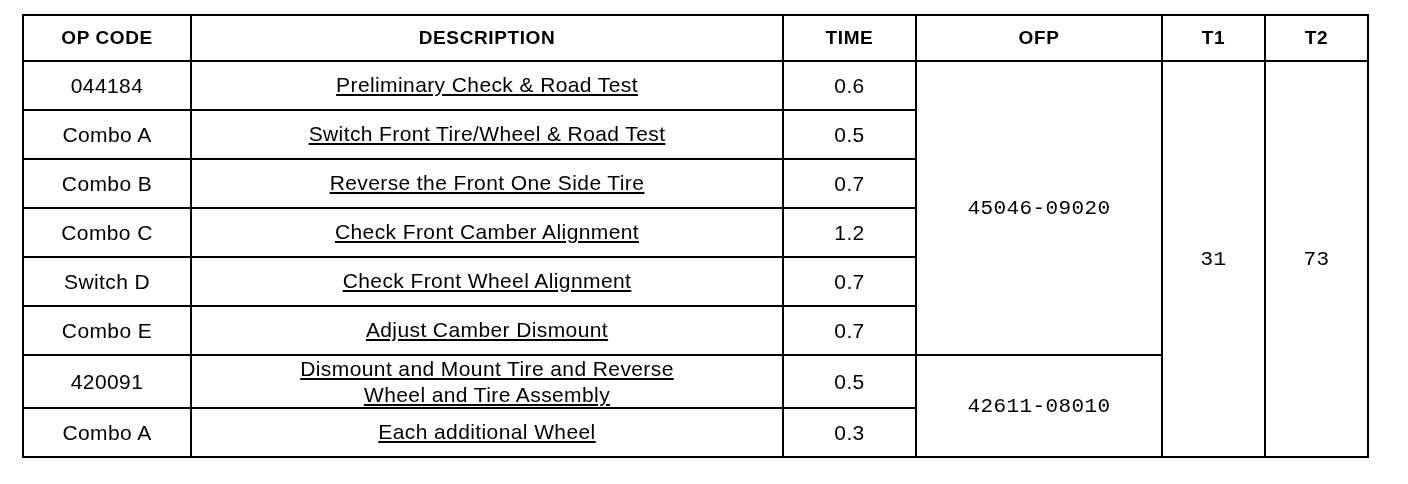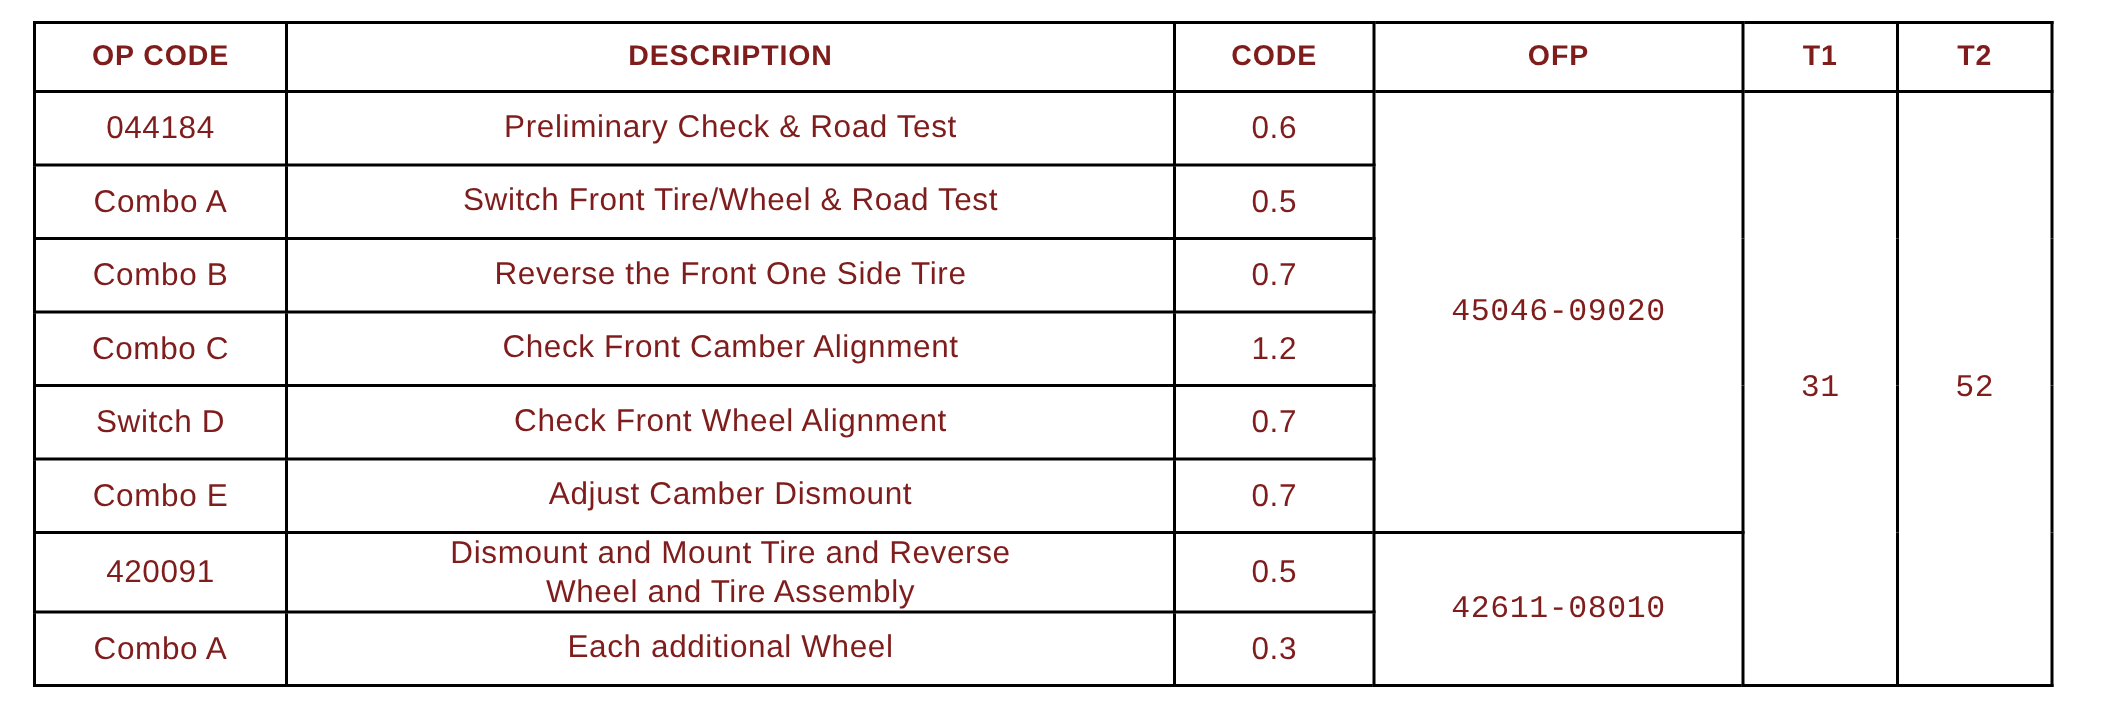--- a/index.html
+++ b/index.html
@@ -31,40 +31,41 @@
   }
   table.op-table td,
   table.op-table th {
     border: 2px solid #000000;
     padding: 0;
     text-align: center;
     vertical-align: middle;
     font-size: 21px;
     font-weight: normal;
     letter-spacing: 0.4px;
-    color: #7f1d1d;
+    color: #000000;
   }
   table.op-table thead th {
     font-weight: bold;
     font-size: 19px;
     height: 44px;
     letter-spacing: 0.6px;
   }
   .col-op    { width: 168px; }
   .col-desc  { width: 592px; }
   .col-time  { width: 133px; }
   .col-ofp   { width: 246px; }
   .col-t1    { width: 103px; }
   .col-t2    { width: 103px; }
 
   table.op-table tbody td {
     height: 47px;
   }
   td.desc {
     line-height: 1.18;
+    text-decoration: underline;
   }
   td.tall {
     height: 70px;
   }
   td.ofp, td.tnum {
     font-size: 21px;
     font-family: Liberation Mono, monospace;
   }
   .desc-two-line {
     display: block;
@@ -81,34 +82,34 @@
       <col class="col-desc">
       <col class="col-time">
       <col class="col-ofp">
       <col class="col-t1">
       <col class="col-t2">
     </colgroup>
     <thead>
       <tr>
         <th>OP CODE</th>
         <th>DESCRIPTION</th>
-        <th>CODE</th>
+        <th>TIME</th>
         <th>OFP</th>
         <th>T1</th>
         <th>T2</th>
       </tr>
     </thead>
     <tbody>
       <tr>
         <td>044184</td>
         <td class="desc">Preliminary Check &amp; Road Test</td>
         <td>0.6</td>
         <td class="ofp" rowspan="6">45046-09020</td>
         <td class="tnum" rowspan="8">31</td>
-        <td class="tnum" rowspan="8">52</td>
+        <td class="tnum" rowspan="8">73</td>
       </tr>
       <tr>
         <td>Combo A</td>
         <td class="desc">Switch Front Tire/Wheel &amp; Road Test</td>
         <td>0.5</td>
       </tr>
       <tr>
         <td>Combo B</td>
         <td class="desc">Reverse the Front One Side Tire</td>
         <td>0.7</td>

